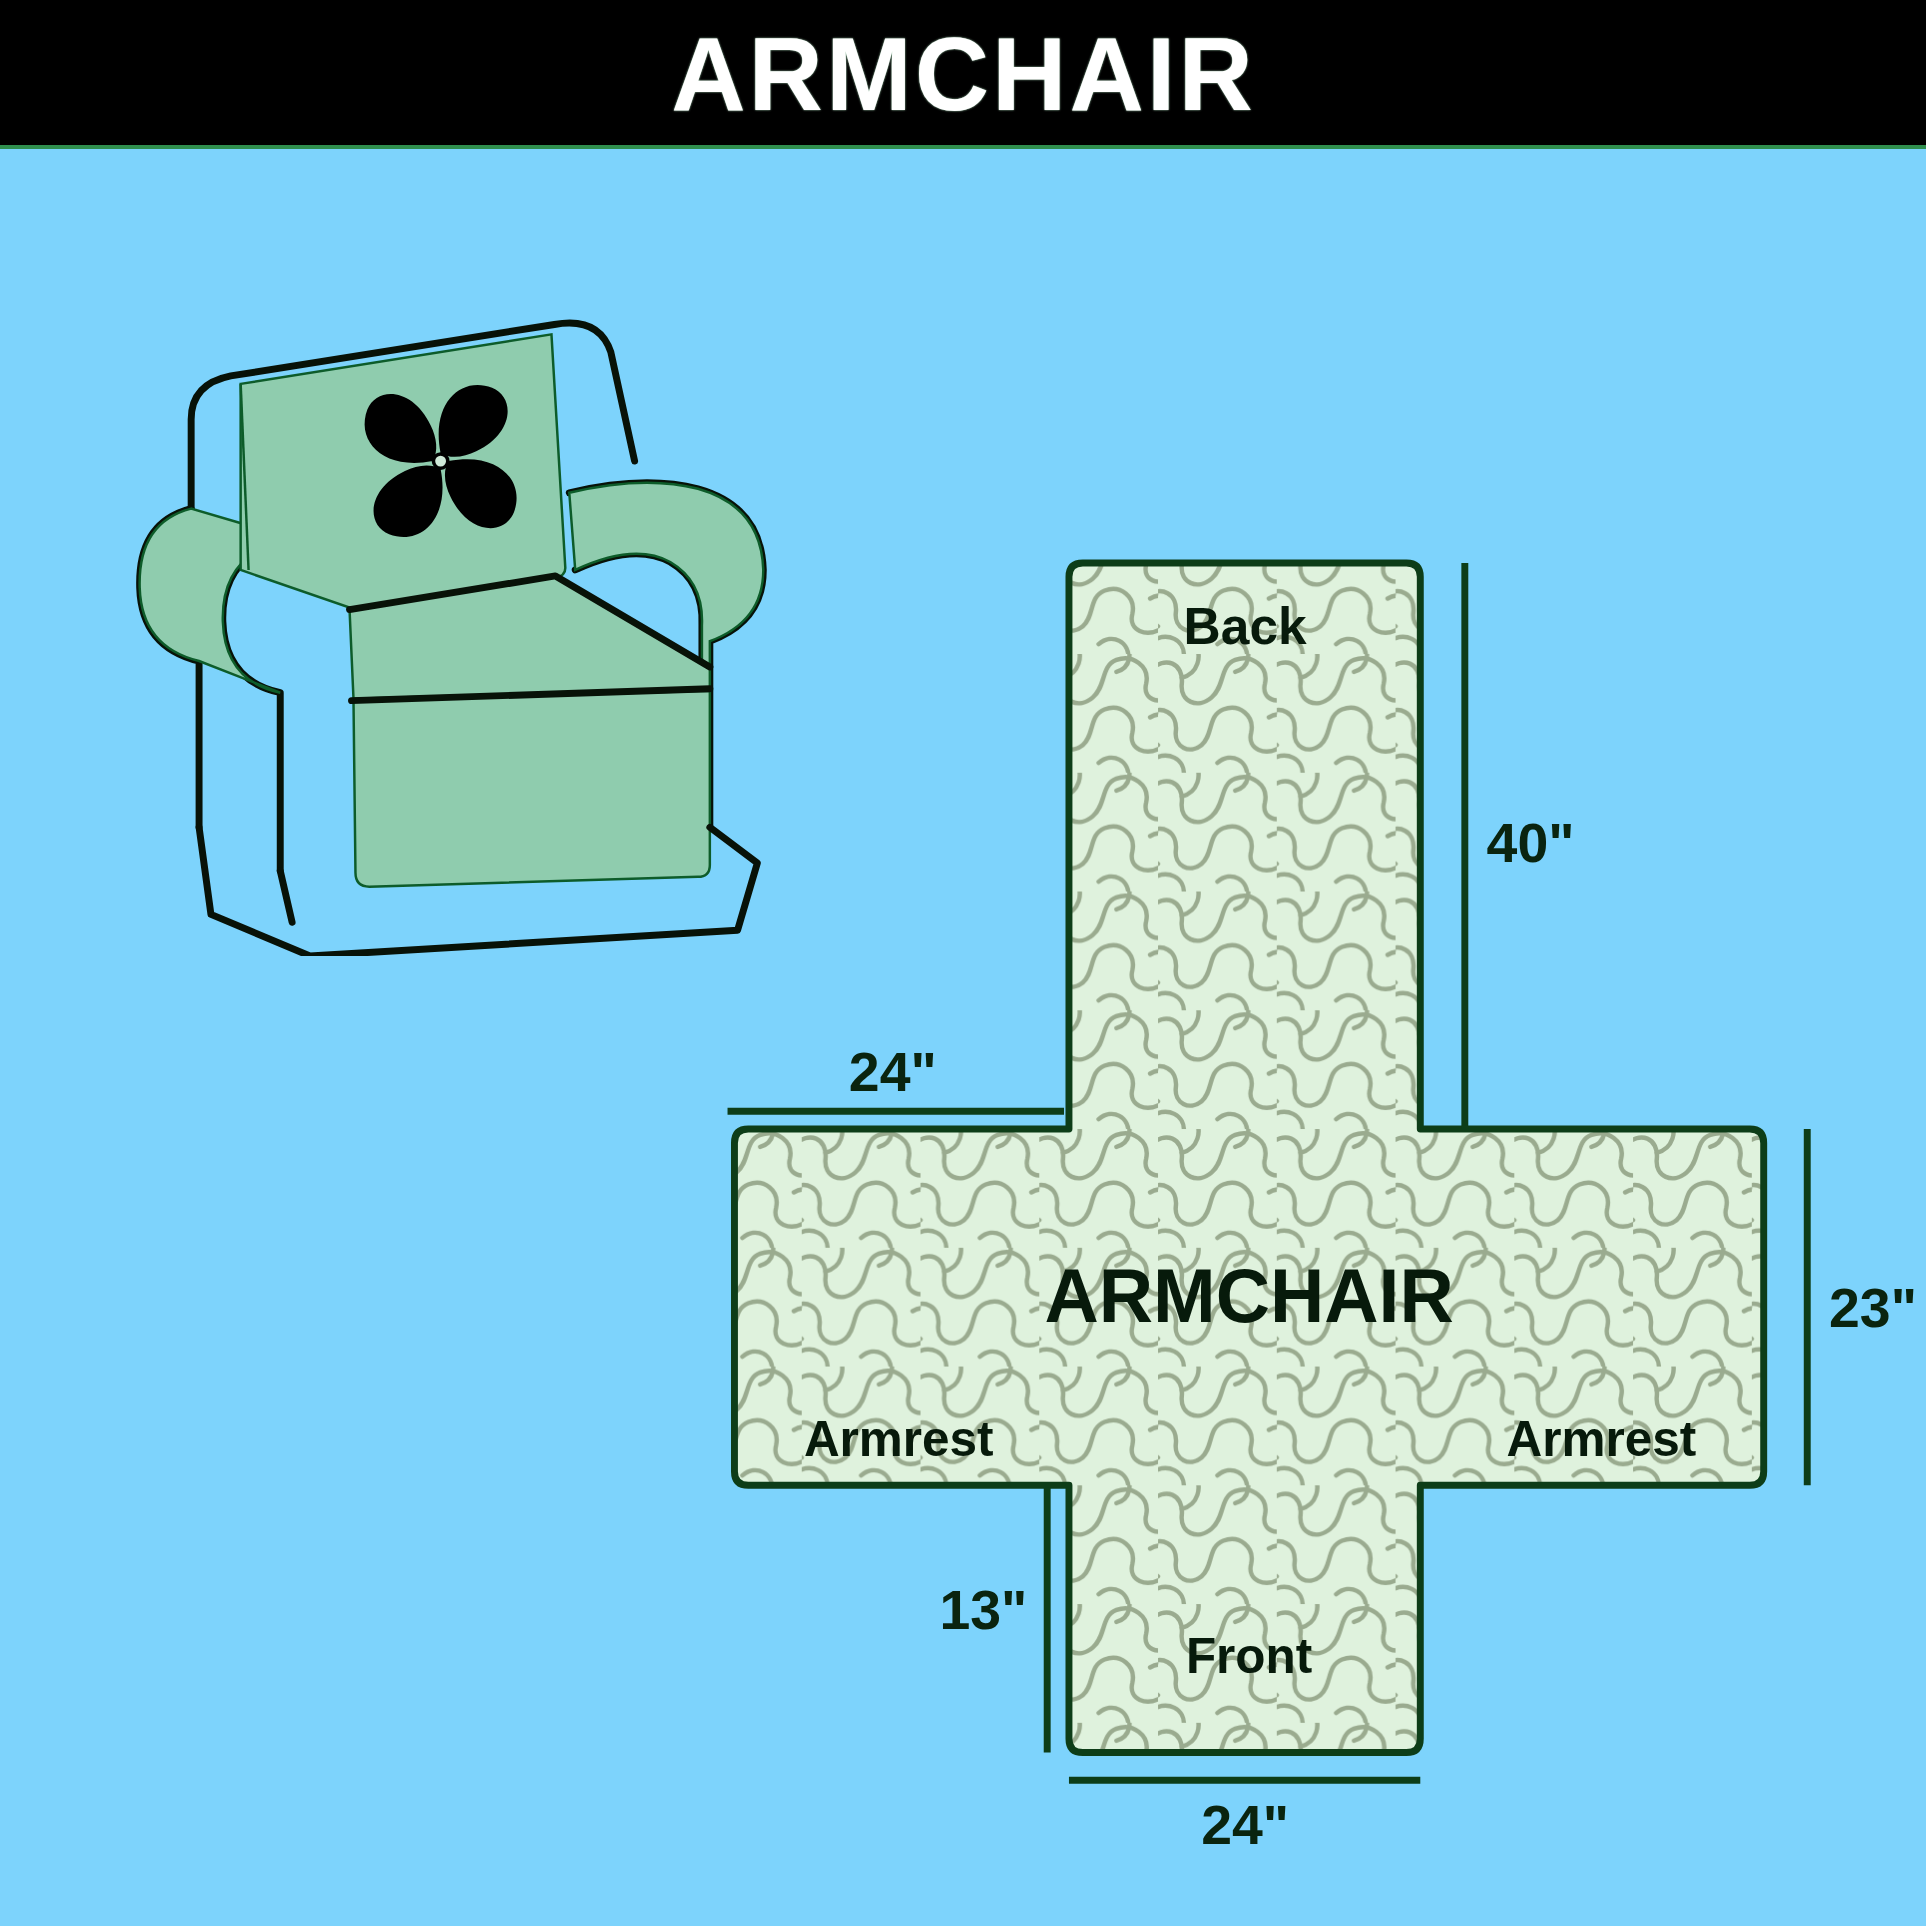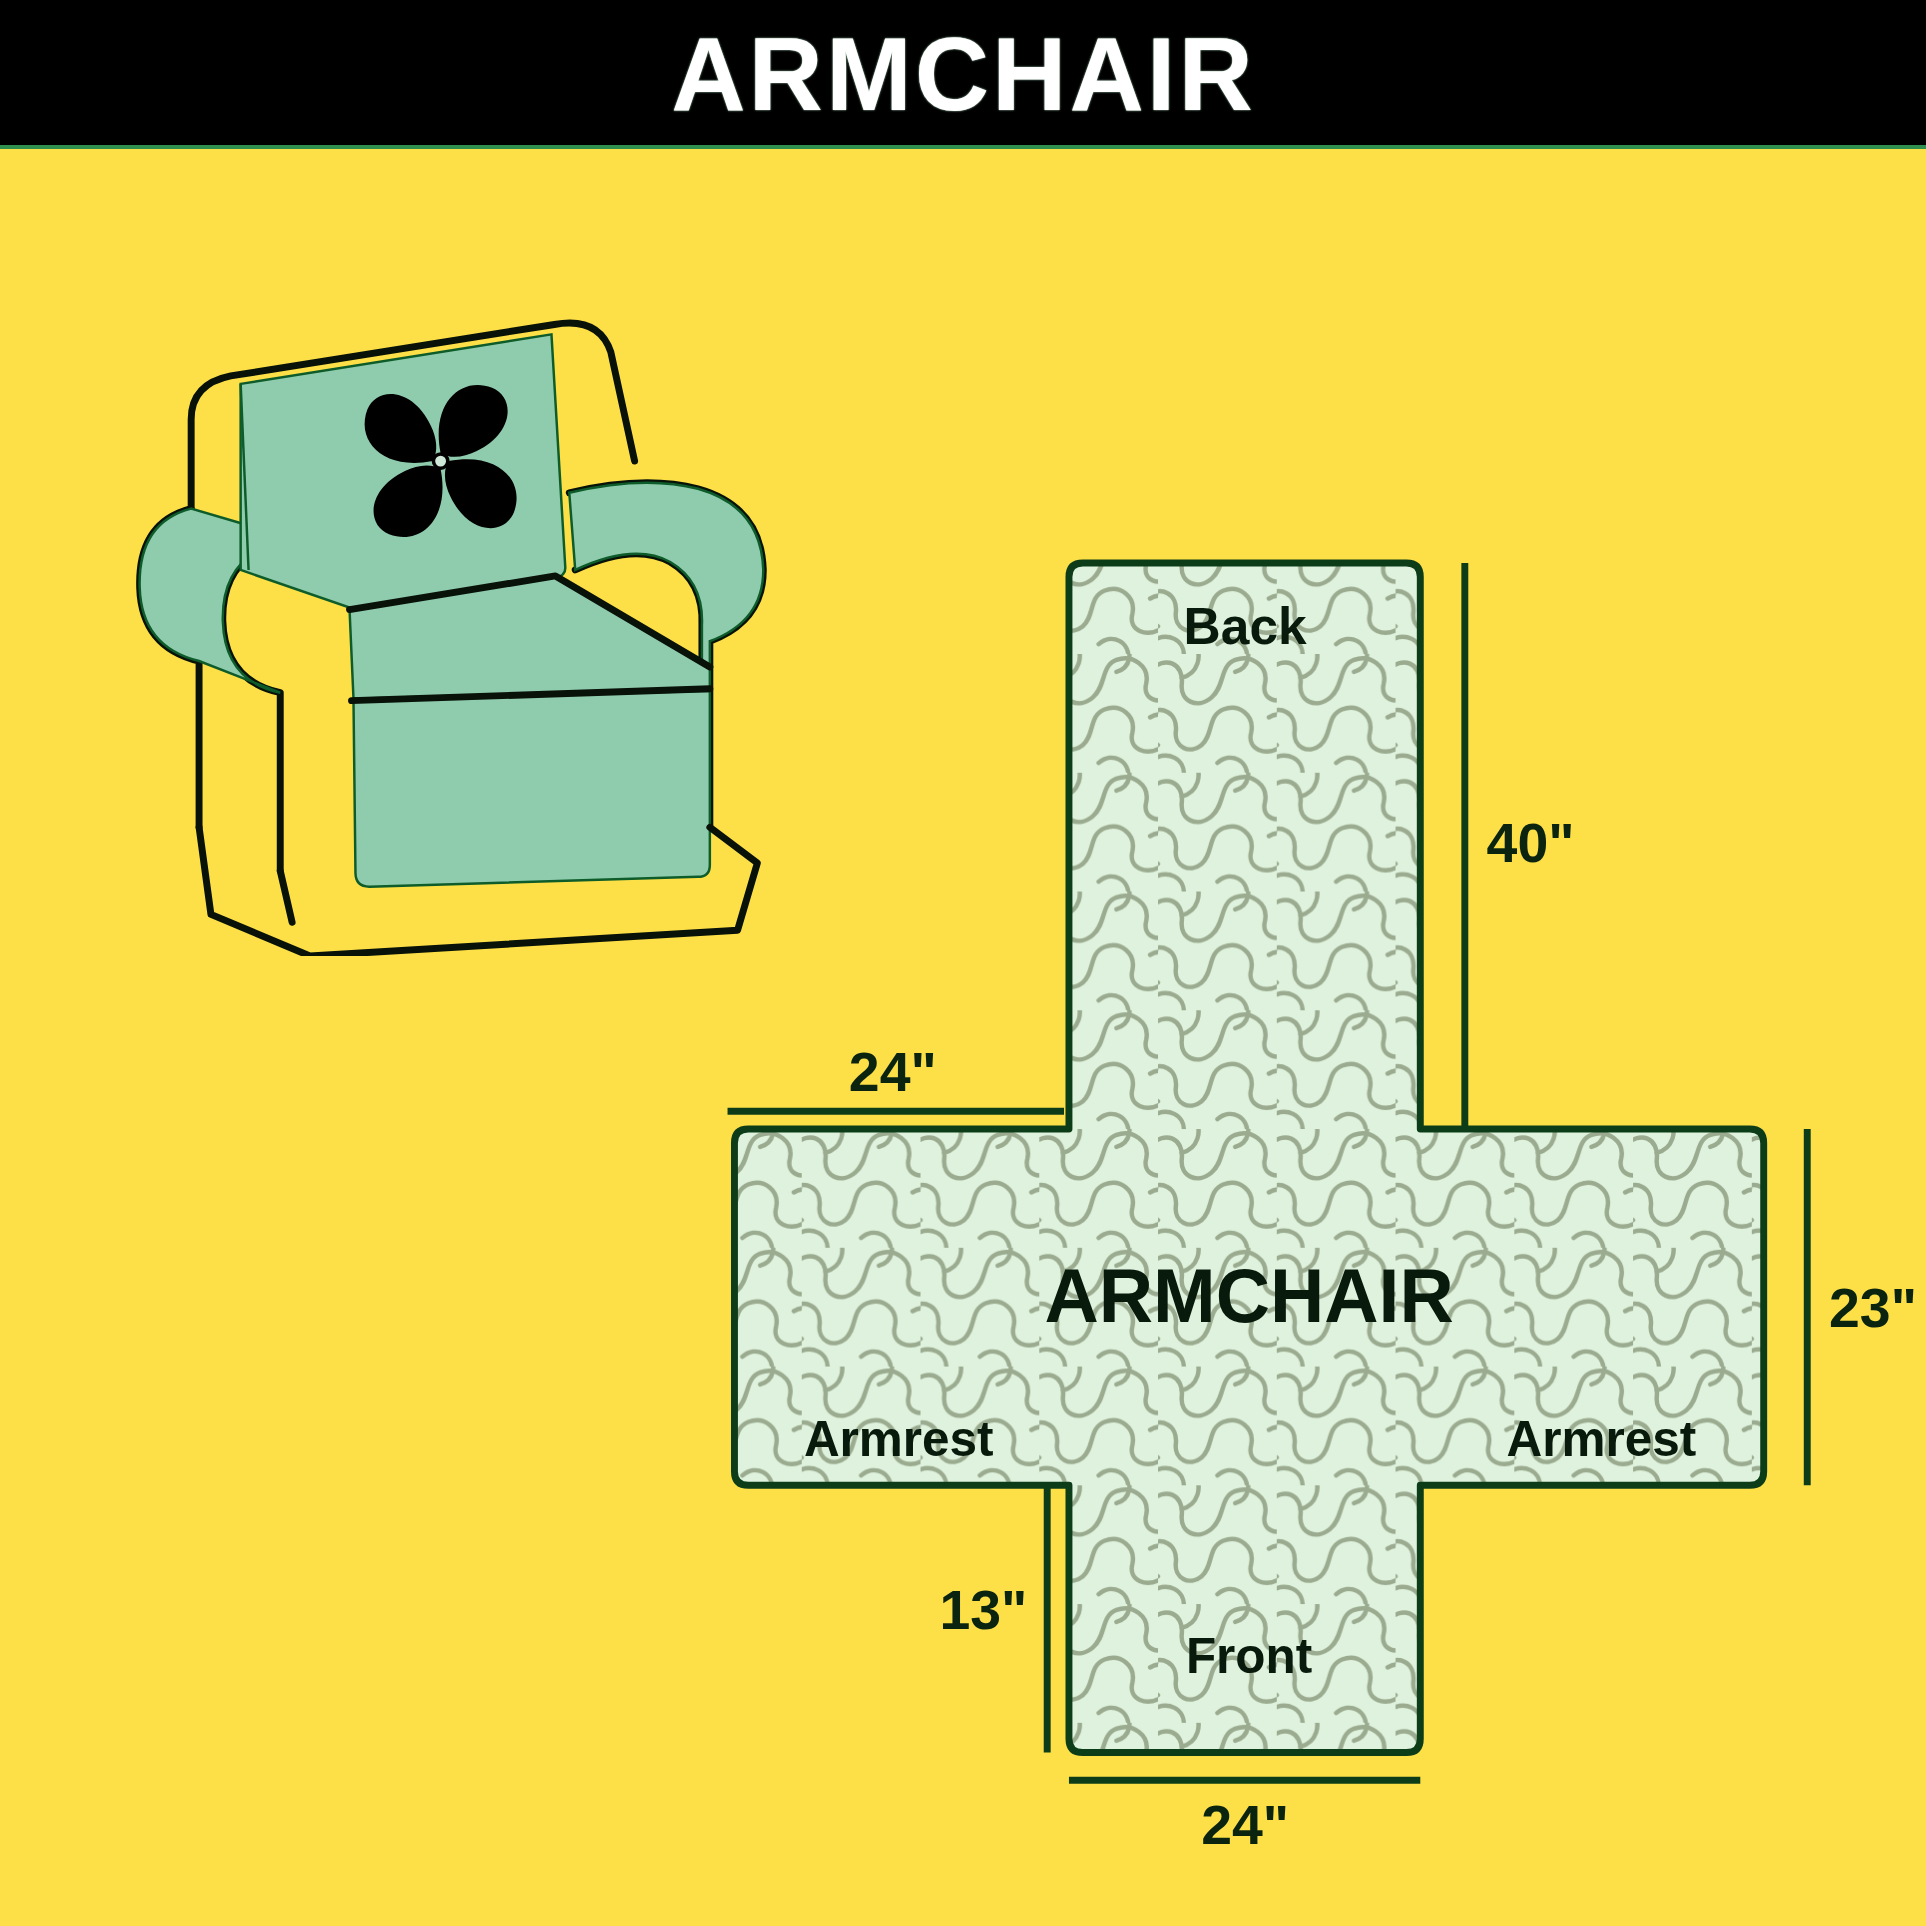--- a/index.html
+++ b/index.html
@@ -44,21 +44,21 @@
     line-height: 1;
     text-shadow: 0 0 2px #bff0cf;
   }
 
   
   #canvas {
     position: absolute;
     left: 0; top: 149px;
     width: 1927px;
     height: 1778px;
-    background: #fde047;
+    background: #7dd3fc;
   }
 
   
   #chair-illustration {
     position: absolute;
     left: 104px;
     top: 124px;
     width: 693px;
     height: 683px;
   }

